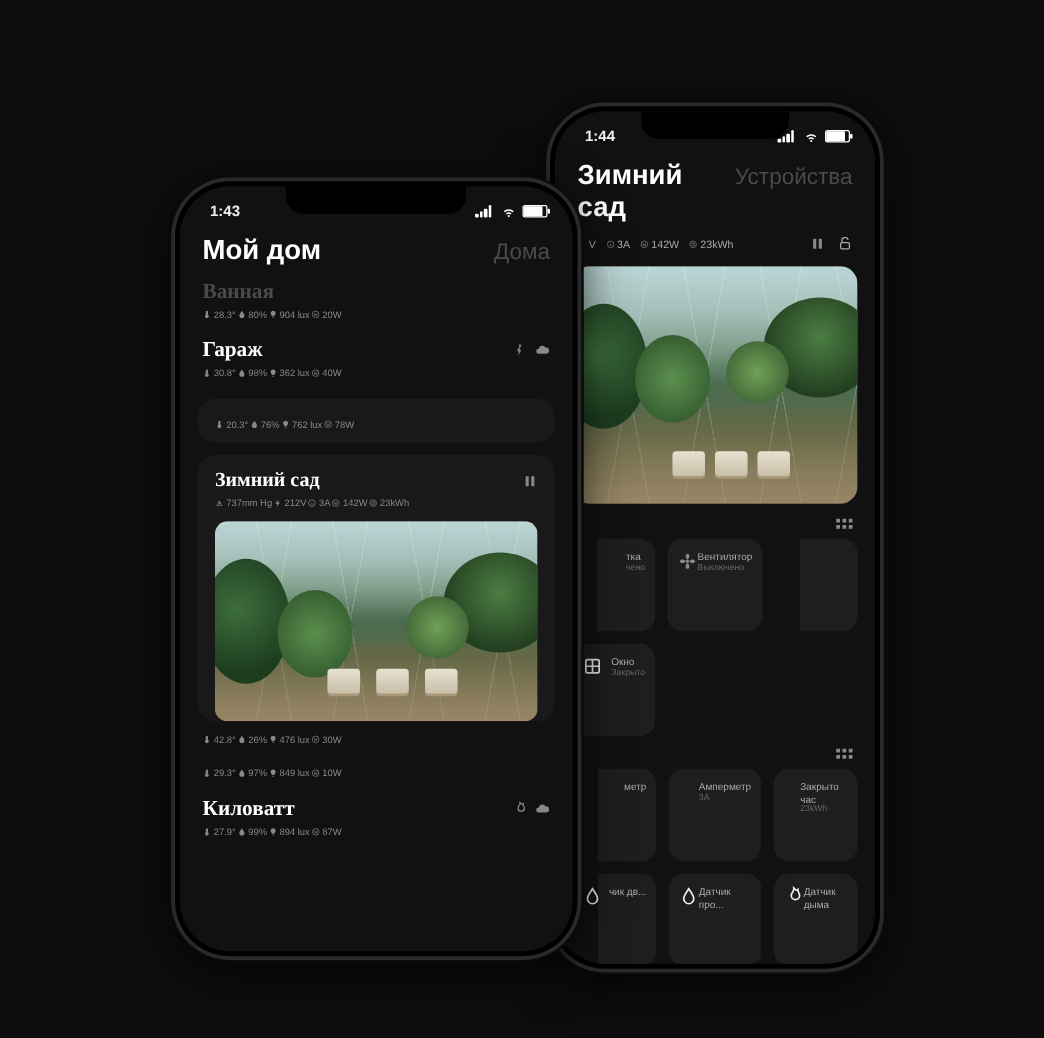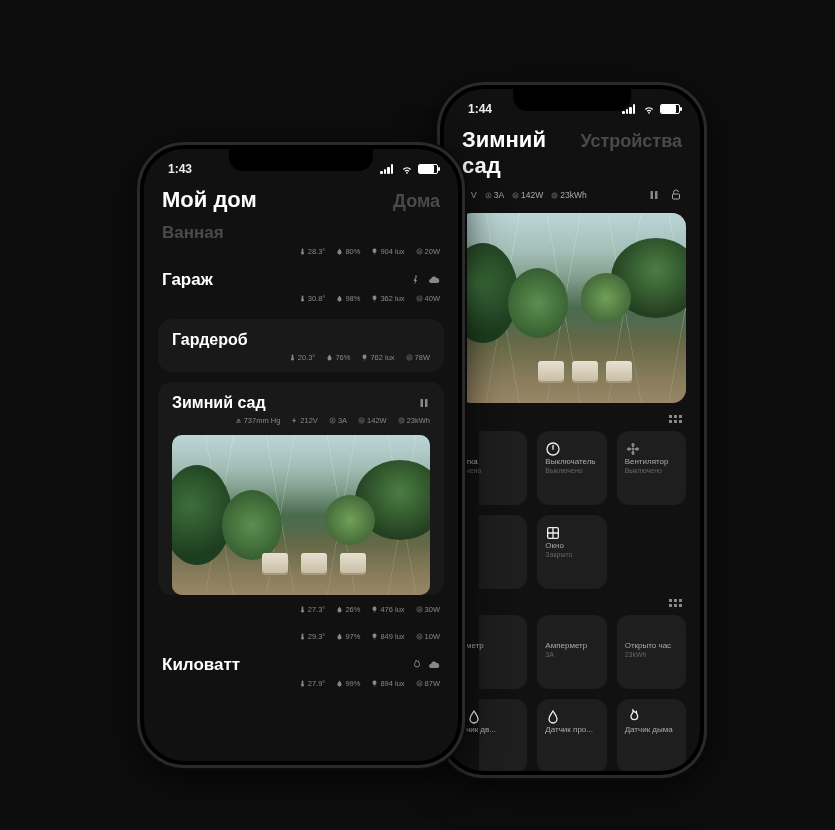--- a/index.html
+++ b/index.html
@@ -36,29 +36,29 @@
   .sig span{ width:2.5px; background:#fff; border-radius:1px;}
   .sig span:nth-child(1){height:3px} .sig span:nth-child(2){height:5px}
   .sig span:nth-child(3){height:7px} .sig span:nth-child(4){height:10px}
   .wifi { width:14px; height:14px; }
   .batt { width:20px; height:10px; border:1px solid #fff; border-radius:2px; position:relative;}
   .batt::after{content:''; position:absolute; right:-3px; top:2px; width:2px; height:4px; background:#fff; border-radius:1px;}
   .batt i{display:block; background:#fff; height:100%; width:85%; border-radius:1px;}
 
   .header { display:flex; justify-content:space-between; align-items:baseline; padding: 8px 18px 10px;}
   .header h1{ font-size:22px; font-weight:700; color:#fff;}
-  .header .sub{ font-size:18px; font-weight:700; color:#4a4a4a;}
+  .header .sub{ font-size:18px; font-weight:400; color:#4a4a4a;}
 
   .scroll { padding: 0 0 20px;}
 
   .room { padding: 0 18px 14px; }
   .room.faded .rname{ color:#4a4a4a;}
-  .rname { font-size:17px; font-weight:700; color:#fff; display:flex; justify-content:space-between; align-items:center;}
+  .rname { font-size:17px; font-weight:700; color:#fff; display:flex; justify-content:space-between; align-items:center;font-family:Liberation Serif, serif;}
   .rname .icons{ display:flex; gap:6px; font-size:11px; color:#888; align-items:center;}
-  .stats { display:flex; gap:11px; margin-top:4px; color:#888; font-size:7.5px;justify-content:flex-end;}
+  .stats { display:flex; gap:1px; margin-top:4px; color:#888; font-size:7.5px;}
   .stat { display:flex; align-items:center; gap:2px;}
   .stat svg, .stat .ic{width:7px; height:7px; fill:#888; color:#888;}
   .card-room { background:#191919; border-radius:14px; padding:12px 14px 10px; margin:2px 14px 10px;}
   .card-room .rname{font-size:16px;}
   .card-room.big { padding-bottom:0;}
 
   .greenhouse {
     width:100%; height:160px; margin-top:10px; border-radius:10px;
     border-bottom-left-radius: 10px; border-bottom-right-radius:10px;
     overflow:hidden; position:relative;
@@ -91,21 +91,21 @@
 
   
   .detail-stats{ padding:0 18px 8px; display:flex; gap:8px; color:#aaa; font-size:8.5px; align-items:center;}
   .detail-stats .right{margin-left:auto; display:flex; gap:10px; font-size:12px;}
   .grid-toggle{ display:flex; justify-content:flex-end; padding:0 18px 8px;}
   .grid-toggle .dots{ display:grid; grid-template-columns:repeat(3,3px); gap:2px;}
   .grid-toggle .dots span{width:3px;height:3px;background:#888;}
 
   .tiles{ display:grid; grid-template-columns:repeat(3, 1fr); gap:10px; padding:0 14px 10px;}
   .tile{ background:#1e1e1e; border-radius:12px; height:74px; padding:10px 8px 8px;
-         display:flex; flex-direction:column; }
+         display:flex; justify-content:space-between; }
   .tile.cut{ background:linear-gradient(90deg, transparent 0 30%, #1e1e1e 30%); }
   .tile .ticon{ width:16px; height:16px; display:flex; align-items:center; justify-content:center;}
   .tile .ticon svg{width:16px;height:16px;fill:#888;}
   .tile .ticon.amber svg{fill:#cc8844;}
   .tile .tlabel{ font-size:8px; color:#aaa; line-height:1.2;}
   .tile .tsub{ font-size:7px; color:#666;}
 
   .mini-icon{width:12px;height:12px;fill:#888;display:inline-block;vertical-align:middle;}
   .amber{ color:#cc8844;}
 </style>
@@ -274,31 +274,20 @@
         <div class="tile cut">
     <div class="ticon"></div>
           <div>
             <div class="tlabel">тка</div>
             <div class="tsub">чено</div>
           </div>
         </div>
         <div class="tile ">
     <div class="ticon ">
             <svg>
-              <use href="#i-power"></use>
-            </svg>
-          </div>
-          <div>
-            <div class="tlabel">Выключатель</div>
-            <div class="tsub">Выключено</div>
-          </div>
-        </div>
-        <div class="tile ">
-    <div class="ticon ">
-            <svg>
               <use href="#i-fan"></use>
             </svg>
           </div>
           <div>
             <div class="tlabel">Вентилятор</div>
             <div class="tsub">Выключено</div>
           </div>
         </div>
         <div class="tile cut">
     <div class="ticon"></div>
@@ -340,21 +329,21 @@
         <div class="tile ">
     <div class="ticon"></div>
           <div>
             <div class="tlabel">Амперметр</div>
             <div class="tsub">3A</div>
           </div>
         </div>
         <div class="tile ">
     <div class="ticon"></div>
           <div>
-            <div class="tlabel">Открыто час</div>
+            <div class="tlabel">Закрыто час</div>
             <div class="tsub">23kWh</div>
           </div>
         </div>
         <div class="tile cut">
     <div class="ticon ">
             <svg>
               <use href="#i-drop"></use>
             </svg>
           </div>
           <div>
@@ -481,24 +470,20 @@
             </span>
             <span class="stat">
               <svg class="mini-icon ">
                 <use href="#i-watt"></use>
               </svg>
               <span>40W</span>
             </span>
           </div>
     </div>
     <div class="card-room">
-      <div class="rname">
-            <span>Гардероб</span>
-            <span class="icons"></span>
-          </div>
       <div class="stats">
             <span class="stat">
               <svg class="mini-icon amber">
                 <use href="#i-temp"></use>
               </svg>
               <span>20.3°</span>
             </span>
             <span class="stat">
               <svg class="mini-icon ">
                 <use href="#i-hum"></use>
@@ -572,21 +557,21 @@
             <div class="chair c2"></div>
             <div class="chair c3"></div>
       </div>
     </div>
     <div class="room ">
       <div class="stats">
             <span class="stat">
               <svg class="mini-icon amber">
                 <use href="#i-temp"></use>
               </svg>
-              <span>27.3°</span>
+              <span>42.8°</span>
             </span>
             <span class="stat">
               <svg class="mini-icon ">
                 <use href="#i-hum"></use>
               </svg>
               <span>26%</span>
             </span>
             <span class="stat">
               <svg class="mini-icon ">
                 <use href="#i-lux"></use>

